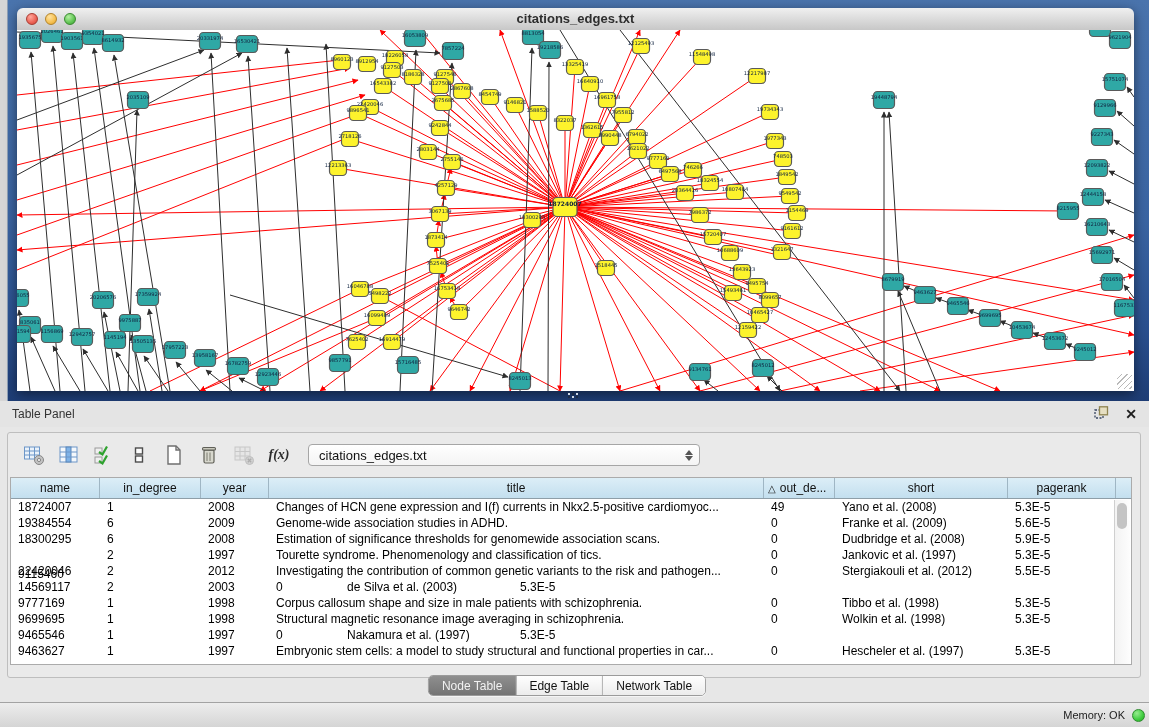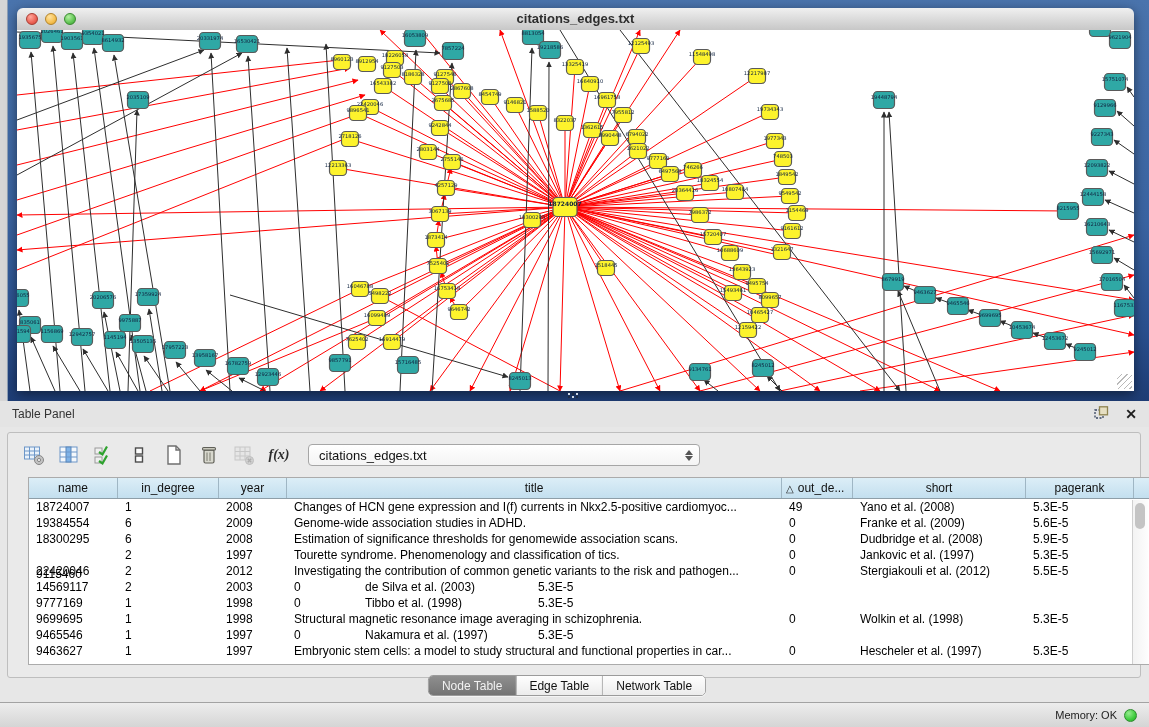--- a/index.html
+++ b/index.html
@@ -42,40 +42,40 @@
   .toolbar{position:absolute;left:14px;top:5px;height:34px;display:flex;align-items:center;gap:11px}
   .tbicon{width:24px;height:24px;display:flex;align-items:center;justify-content:center}
   .fx{font-family:"Liberation Serif",serif;font-style:italic;font-weight:bold;font-size:14px;color:#2c2c2c}
   .combo{width:392px;height:22px;background:linear-gradient(#FFFFFF,#F4F4F4);border:1px solid #A6A6A6;
     border-radius:4px;display:flex;align-items:center;padding:0 6px 0 10px;font-size:13px;color:#111;
     margin-left:6px;box-sizing:border-box}
   .combo .arrows{margin-left:auto;display:flex;flex-direction:column;gap:1px;align-items:center}
   .combo .arrows i{width:0;height:0;border-left:4px solid transparent;border-right:4px solid transparent;display:block}
   .combo .arrows i.up{border-bottom:5px solid #555}
   .combo .arrows i.dn{border-top:5px solid #555}
-  .tablebox{position:absolute;left:20px;top:44px;width:1120px;height:186px;background:#fff;border:1px solid #ABABAB;box-sizing:content-box}
+  .tablebox{position:absolute;left:2px;top:44px;width:1120px;height:186px;background:#fff;border:1px solid #ABABAB;box-sizing:content-box}
   .thead{display:flex;height:21px;background:linear-gradient(#DCEEF7,#C3DFEF);border-bottom:1px solid #8E9EA8;box-sizing:border-box}
   .th{box-sizing:border-box;border-right:1px solid #9FB6C4;font-size:12px;color:#111;
     display:flex;align-items:center;justify-content:center;gap:4px;white-space:nowrap;overflow:hidden}
   .th.left{justify-content:flex-start;padding-left:4px}
   .sortglyph{font-size:10px;color:#222}
   .tr{display:flex;height:16px;font-size:12px;color:#000;align-items:center}
   .td{box-sizing:border-box;padding-left:7px;white-space:nowrap;overflow:hidden}
   .vscroll{position:absolute;right:1px;top:22px;width:15px;height:164px;background:linear-gradient(90deg,#F3F3F3,#FDFDFD);border-left:1px solid #CFCFCF}
   .vthumb{position:absolute;left:2px;top:3px;width:10px;height:26px;background:#C4C4C4;border-radius:5px}
   .tabbar{position:absolute;left:567px;top:274px;transform:translateX(-50%);display:flex;
     border:1px solid #9B9B9B;border-radius:5px;overflow:hidden;height:19px;background:#fff;box-shadow:0 1px 0 rgba(255,255,255,.6)}
   .seg{padding:0 13px;font-size:12px;display:flex;align-items:center;white-space:nowrap;
     background:linear-gradient(#FEFEFE,#ECECEC);color:#111;border-right:1px solid #ABABAB}
   .seg:last-child{border-right:none}
   .seg.sel{background:linear-gradient(#8F8F8F,#747474);color:#F2F2F2}
   
   .statusbar{position:absolute;left:0;top:702px;width:1149px;height:25px;box-sizing:border-box;
     background:linear-gradient(#EDEDED,#D5D5D5);border-top:1px solid #A3A3A3;
-    display:flex;align-items:center;justify-content:flex-end;padding-right:12px;font-size:11px;color:#222}
+    display:flex;align-items:center;justify-content:flex-end;padding-right:4px;font-size:11px;color:#222}
   .memdot{width:13px;height:13px;border-radius:50%;box-sizing:border-box;margin-left:7px;
     background:radial-gradient(circle at 35% 30%,#97EC8F,#3FCC3F 60%,#23A623);border:1px solid #2E8B2E}
 </style>
 </head>
 <body>
 
 <div class="desktop">
   <div class="left-strip"></div>
 
   <div class="graph-window">
@@ -661,20 +661,21 @@
             <div class="td" style="width: 101px;">2</div>
             <div class="td" style="width: 68px;">2003</div>
             <div class="td" style="width: 71px;">0</div>
             <div class="td" style="width: 173px;">de Silva et al. (2003)</div>
             <div class="td" style="width: 108px;">5.3E-5</div>
           </div>
           <div class="tr">
             <div class="td" style="width: 89px;">9777169</div>
             <div class="td" style="width: 101px;">1</div>
             <div class="td" style="width: 68px;">1998</div>
+            <div class="td" style="width: 495px;">Corpus callosum shape and size in male patients with schizophrenia.</div>
             <div class="td" style="width: 71px;">0</div>
             <div class="td" style="width: 173px;">Tibbo et al. (1998)</div>
             <div class="td" style="width: 108px;">5.3E-5</div>
           </div>
           <div class="tr">
             <div class="td" style="width: 89px;">9699695</div>
             <div class="td" style="width: 101px;">1</div>
             <div class="td" style="width: 68px;">1998</div>
             <div class="td" style="width: 495px;">Structural magnetic resonance image averaging in schizophrenia.</div>
             <div class="td" style="width: 71px;">0</div>

